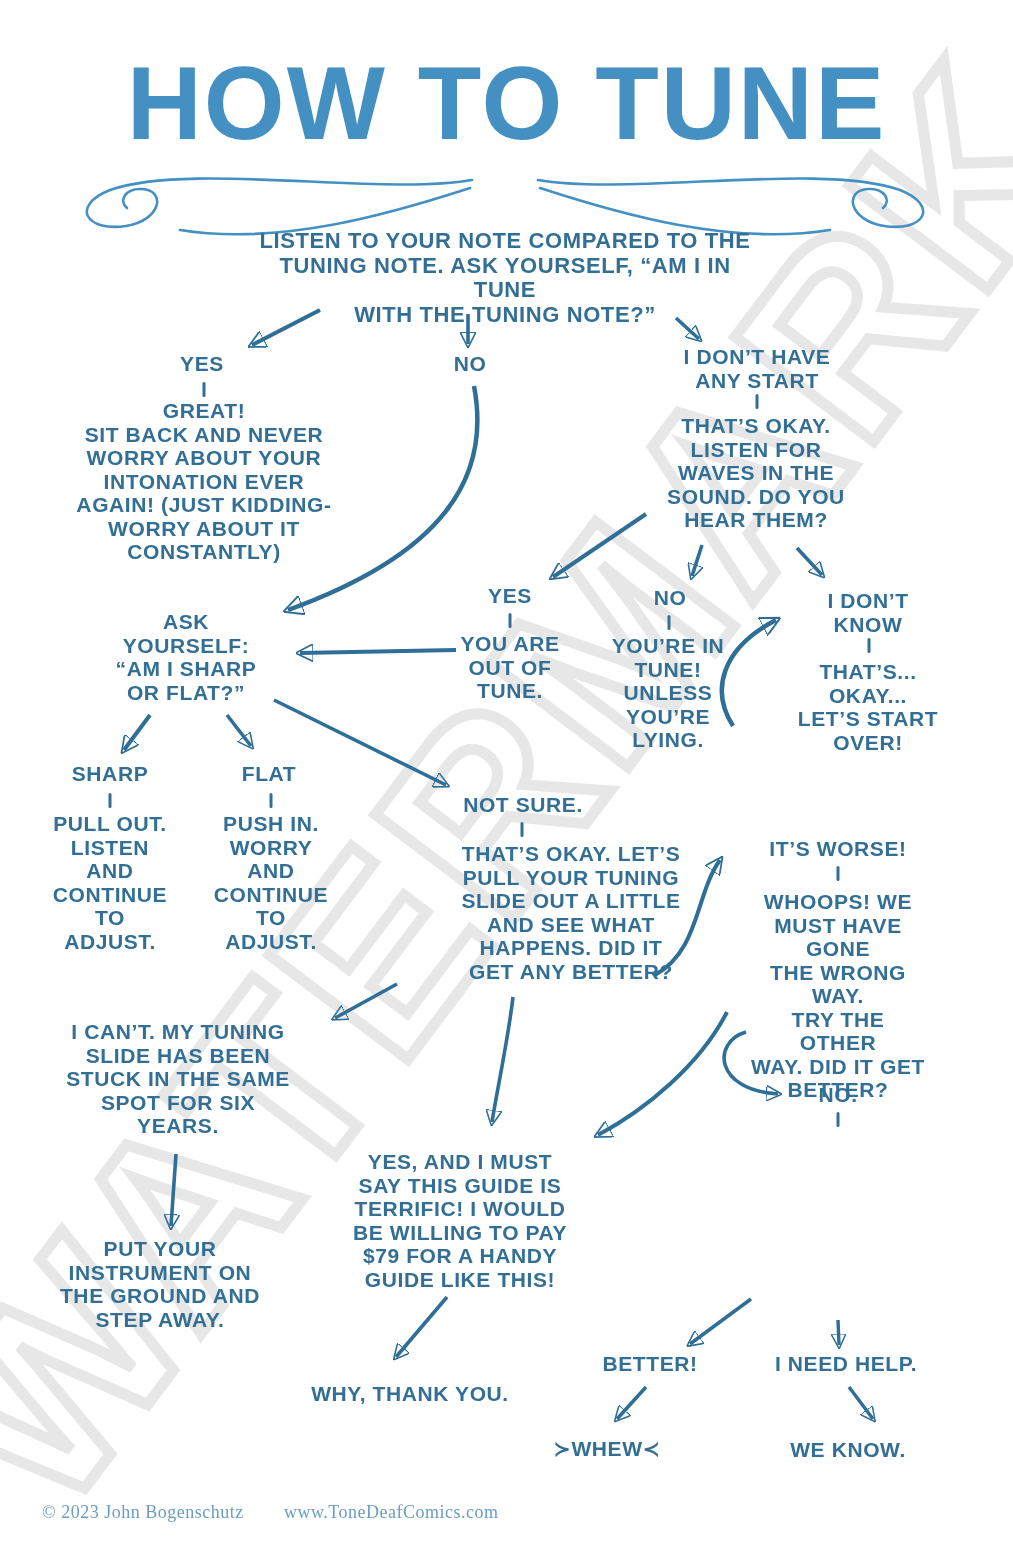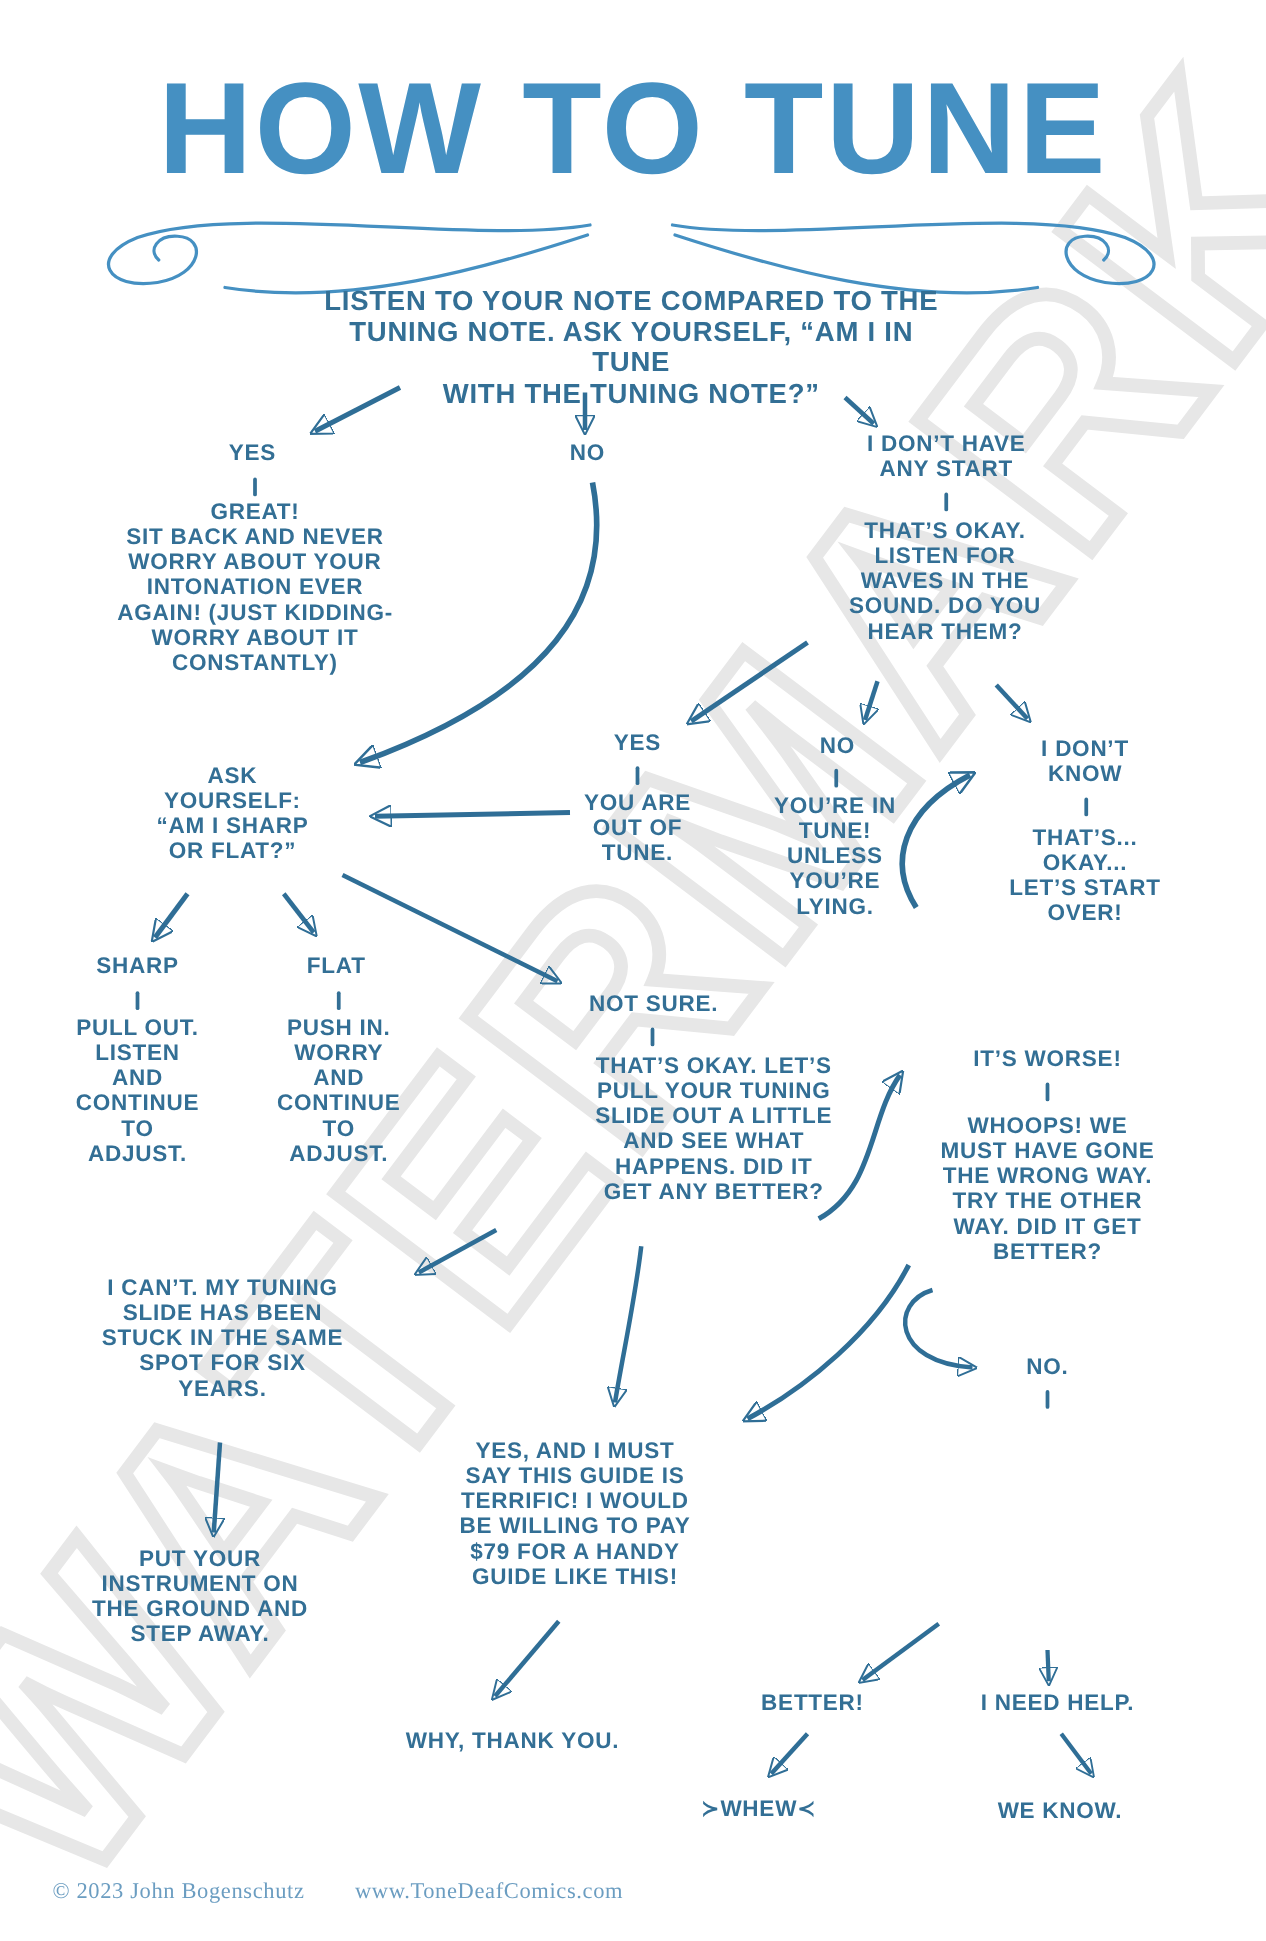--- a/index.html
+++ b/index.html
@@ -8,21 +8,21 @@
   .watermark{position:absolute;left:505px;top:785px;z-index:0;
              transform:translate(-50%,-50%) rotate(-53deg);
              font-size:252px;font-weight:700;letter-spacing:8px;white-space:nowrap;
              color:#ffffff;-webkit-text-stroke:11px #e7e7e7;}
   .title{position:absolute;top:44px;left:0;width:100%;z-index:2;text-align:center;
          font-size:104px;font-weight:700;letter-spacing:2px;color:#4590c2;}
   .flourish{position:absolute;left:50px;top:162px;z-index:2;}
   .arrows{position:absolute;left:0;top:0;z-index:1;}
   .arrows path{fill:none;stroke:#2f6e96;}
   .comic{position:absolute;z-index:2;transform:translateX(-50%);text-align:center;
-         font-weight:700;color:#336f95;font-size:18px;line-height:1.12;
+         font-weight:700;color:#336f95;font-size:21px;line-height:1.12;
          letter-spacing:0.6px;white-space:pre-line;}
   .start{font-size:22px;}
   .emph{font-style:italic;}
   .tick{position:absolute;z-index:2;width:3px;height:15px;background:#336f95;
         transform:translateX(-50%);border-radius:2px;}
   .footer-item{position:absolute;top:1502px;z-index:2;font-size:18px;font-weight:400;
                color:#6b9dc1;letter-spacing:0.5px;font-family:Liberation Serif, serif;}
 </style>
 </head>
 <body>

